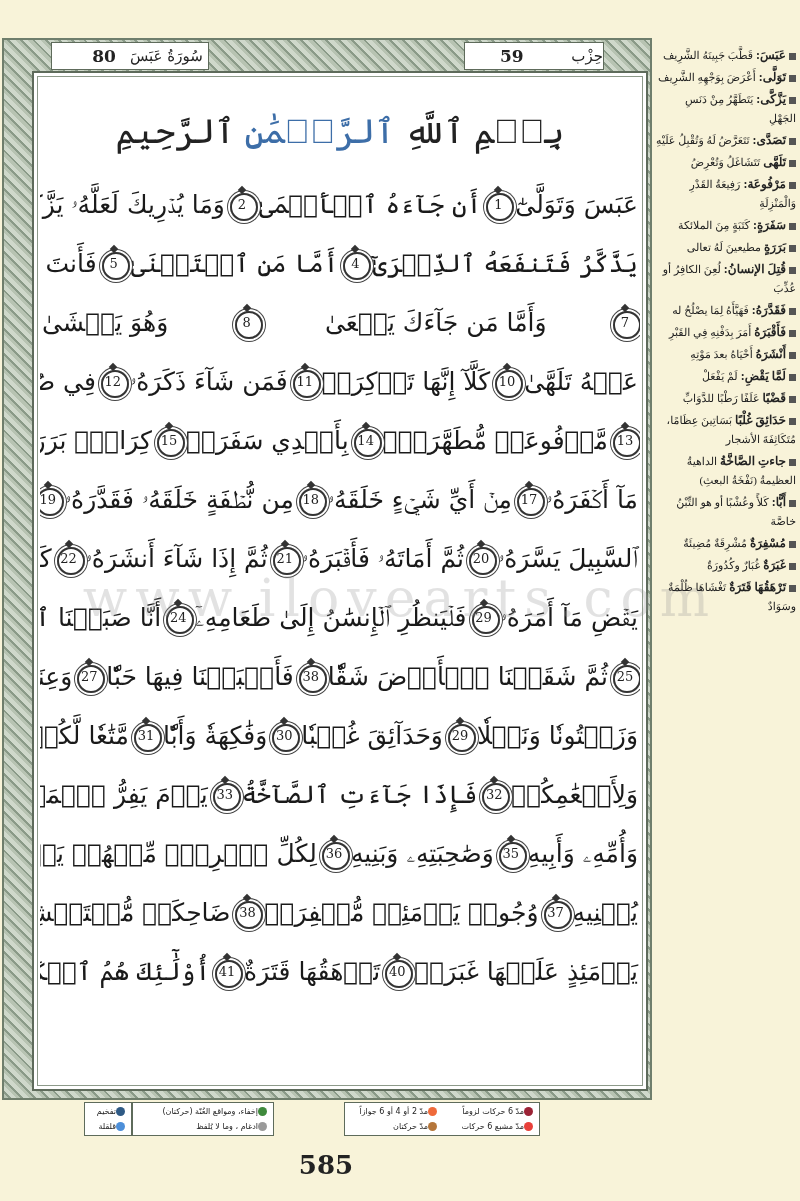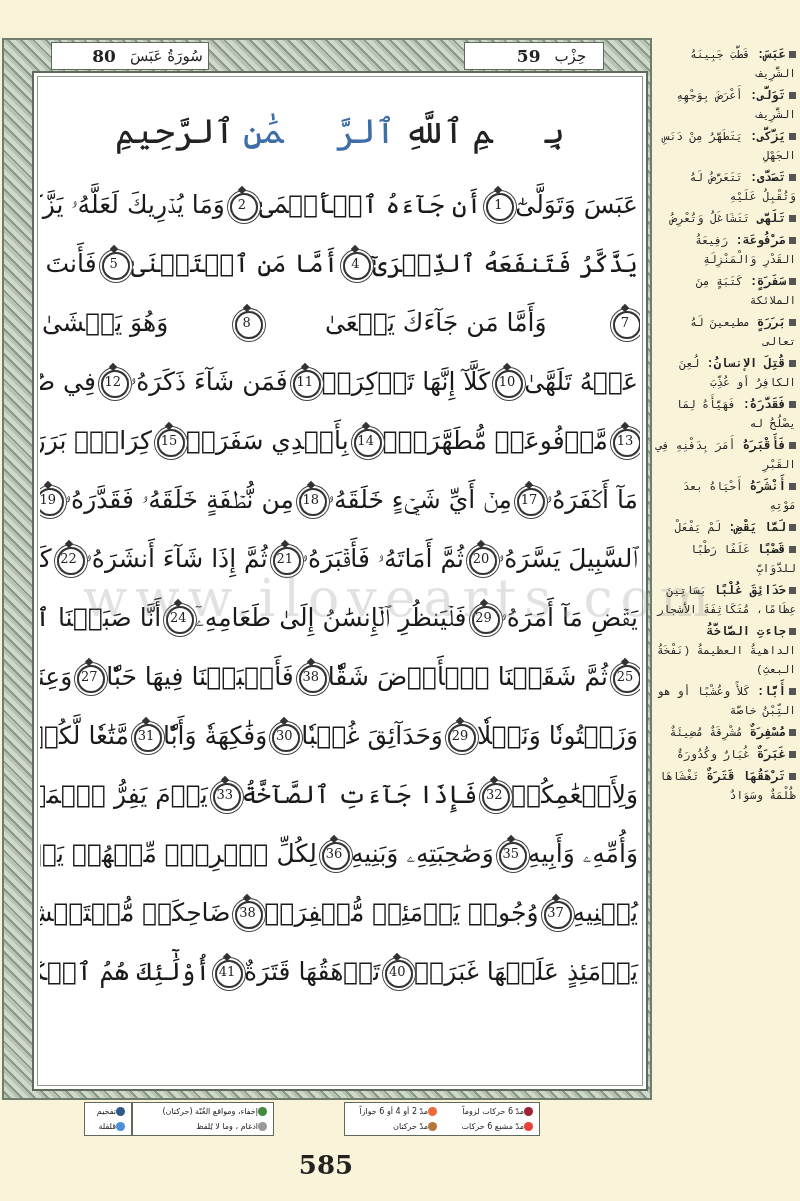--- a/index.html
+++ b/index.html
@@ -34,28 +34,28 @@
       border: 1px solid #5e6b5b;
       display: flex; align-items: center; justify-content: center;
       gap: 14px;
       font-family: "DejaVu Serif", serif;
       font-size: 17px; font-weight: bold;
       color: #222;
       padding-left: 35px;
     }
     .header-box .ar { font-weight: normal; font-size: 15px; }
     .hdr-surah { left: 47px; width: 158px; }
-    .hdr-hizb  { left: 460px; width: 140px; }
+    .hdr-hizb  { left: 460px; width: 140px; justify-content: space-between; }
 
     .bismillah {
       position: absolute;
       left: 30px; right: 30px; top: 38px;
       height: 62px;
       text-align: center;
-      font-family: Liberation Serif, serif;
+      font-family: Liberation Sans, sans-serif;
       font-size: 34px;
       color: #222;
       direction: rtl;
     }
     .bismillah .blue { color: #3d6ea8; }
 
     .lines {
       position: absolute;
       left: 6px; right: 6px; top: 102px;
       direction: rtl;
@@ -133,21 +133,21 @@
       font-weight: bold;
       color: #222;
     }
 
     
     .glossary {
       position: absolute;
       left: 656px; top: 46px;
       width: 140px;
       direction: rtl;
-      font-family: Liberation Mono, monospace;
+      font-family: Liberation Serif, serif;
       font-size: 12px;
       line-height: 19px;
       color: #222;
     }
     .gl-entry { margin-bottom: 3px; }
     .gl-term { font-weight: bold; }
     .gl-bullet {
       display: inline-block;
       width: 7px; height: 7px;
       background: #555;

